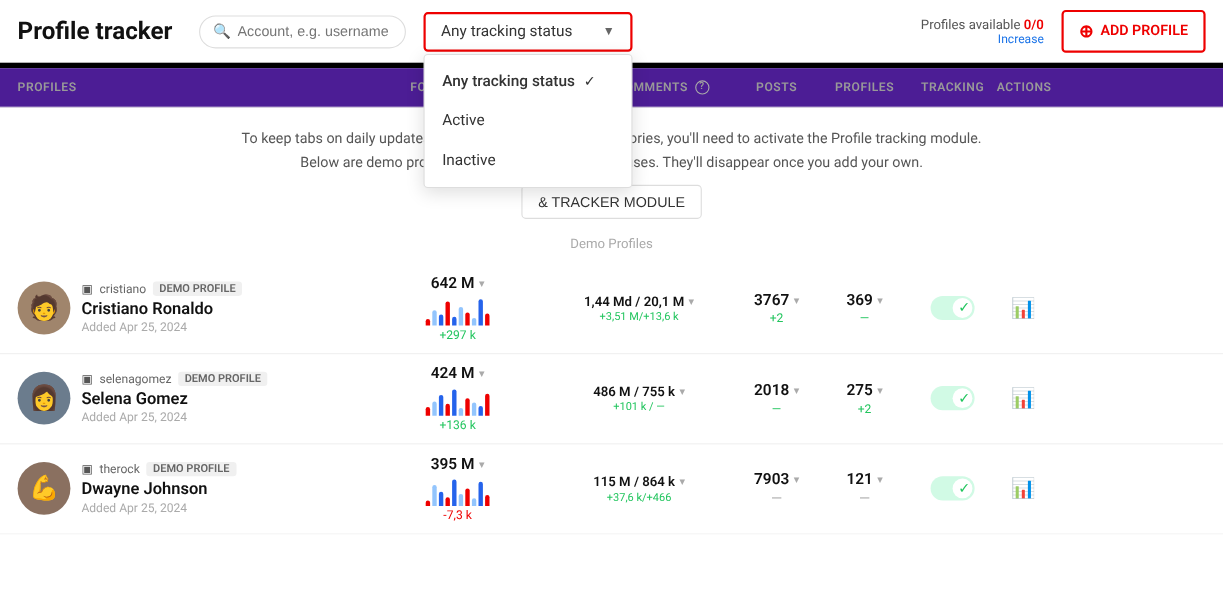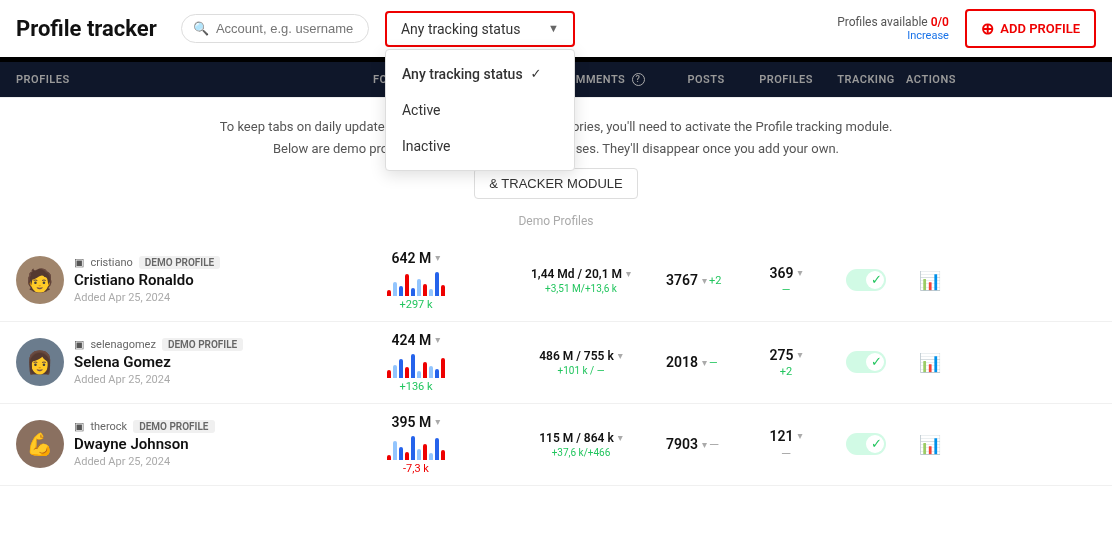--- a/index.html
+++ b/index.html
@@ -23,21 +23,21 @@
 
     .spacer { flex: 1; }
     .profiles-available { text-align: right; font-size: 12px; color: #555; }
     .profiles-available .count { color: #e00; font-weight: 600; text-align: right; }
     .profiles-available .increase { color: #1a73e8; font-size: 11px; cursor: pointer; display: block; text-align: right; }
 
     .add-profile-btn { display: flex; align-items: center; gap: 6px; border: 2px solid #e00; border-radius: 4px; padding: 8px 14px; color: #e00; font-weight: 600; font-size: 13px; cursor: pointer; white-space: nowrap; background: #fff; }
     .add-profile-btn .plus-icon { font-size: 16px; }
 
     
-    .table-header { display: flex; align-items: center; padding: 0 16px; height: 36px; border-bottom: 1px solid #eee; background: #0f172a; font-size: 11px; font-weight: 600; color: #999; letter-spacing: 0.5px; }
+    .table-header { display: flex; align-items: center; padding: 0 16px; height: 36px; border-bottom: 1px solid #eee; background: #4c1d95; font-size: 11px; font-weight: 600; color: #999; letter-spacing: 0.5px; }
     .col-profiles { flex: 0 0 320px; }
     .col-followers { flex: 0 0 160px; text-align: center; }
     .col-likes { flex: 0 0 170px; text-align: center; }
     .col-posts { flex: 0 0 80px; text-align: center; }
     .col-stories { flex: 0 0 80px; text-align: center; }
     .col-tracking { flex: 0 0 80px; text-align: center; }
     .col-actions { flex: 0 0 50px; text-align: center; }
     .help-icon { display: inline-block; width: 13px; height: 13px; border-radius: 50%; border: 1px solid #aaa; text-align: center; line-height: 11px; font-size: 9px; color: #999; margin-left: 3px; cursor: pointer; vertical-align: middle; }
 
     
@@ -52,21 +52,21 @@
     .profile-info { display: flex; flex-direction: column; gap: 2px; }
     .profile-meta { display: flex; align-items: center; gap: 6px; }
     .platform-icon { font-size: 11px; color: #555; }
     .username { font-size: 11px; color: #666; }
     .demo-badge { font-size: 10px; color: #666; background: #f0f0f0; border-radius: 3px; padding: 1px 6px; font-weight: 600; }
     .profile-name { font-size: 15px; font-weight: 600; color: #111; }
     .added-date { font-size: 11px; color: #aaa; }
 
     .col-data { flex: 0 0 160px; display: flex; flex-direction: column; align-items: center; gap: 2px; }
     .col-data-likes { flex: 0 0 170px; display: flex; flex-direction: column; align-items: center; gap: 2px; }
-    .col-data-posts { flex: 0 0 80px; display: flex; flex-direction: row; align-items: center; gap: 2px; }
+    .col-data-posts { flex: 0 0 80px; display: flex; flex-direction: column; align-items: center; gap: 2px; }
     .col-data-stories { flex: 0 0 80px; display: flex; flex-direction: column; align-items: center; gap: 2px; }
     .col-data-tracking { flex: 0 0 80px; display: flex; flex-direction: column; align-items: center; gap: 2px; }
     .col-data-actions { flex: 0 0 50px; display: flex; align-items: center; justify-content: center; }
 
     .metric-row { display: flex; align-items: center; gap: 4px; }
     .metric-value { font-size: 14px; font-weight: 600; color: #111; }
     .metric-change { font-size: 11px; }
     .positive { color: #22c55e; }
     .negative { color: #e00; }
     .dropdown-arrow { font-size: 10px; color: #aaa; cursor: pointer; }

